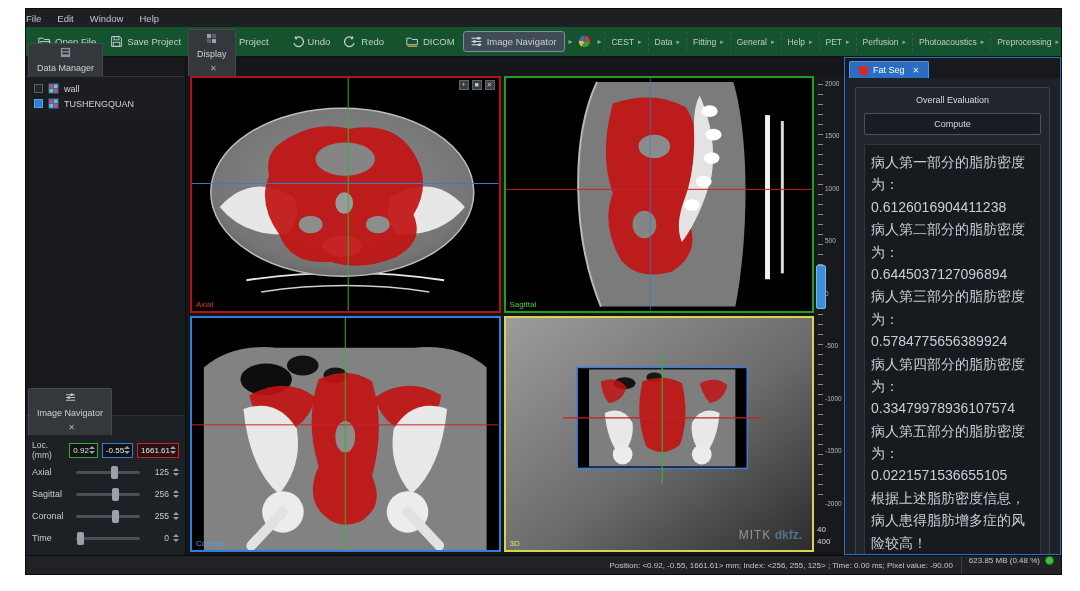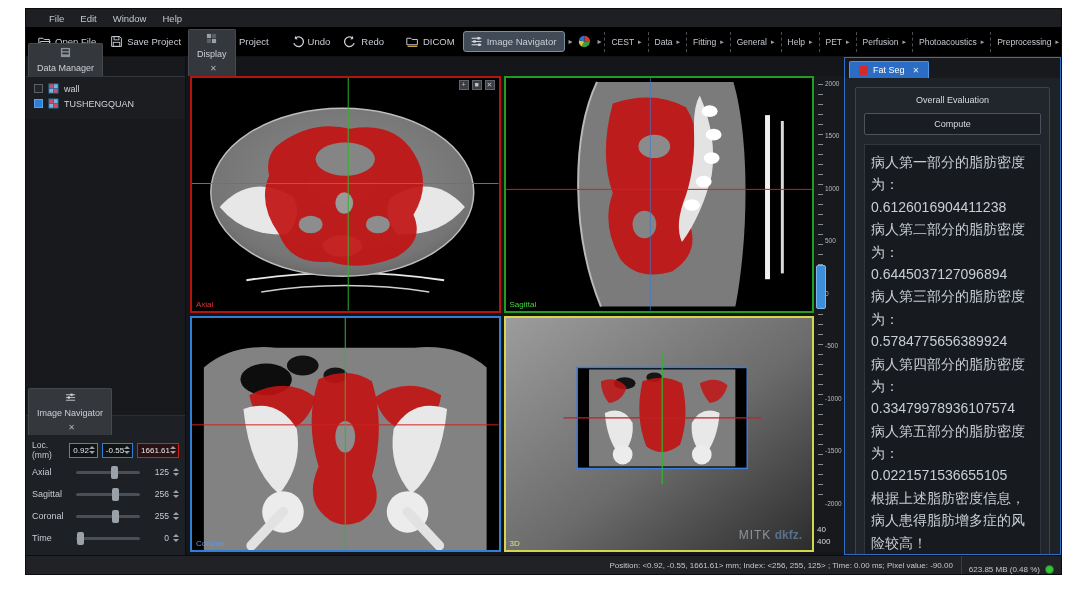--- a/index.html
+++ b/index.html
@@ -1,25 +1,25 @@
 <!DOCTYPE html>
 <html><head>
 <meta charset="utf-8">
 <style>
   * { margin:0; padding:0; box-sizing:border-box; }
   body { font-family:"Liberation Sans","DejaVu Sans",sans-serif; background:#fff; }
   .page { position:relative; width:1080px; height:591px; background:#fff; overflow:hidden; }
   .app { position:absolute; left:25px; top:8px; width:1037px; height:567px; background:#17191c; border:1px solid #0b0c0d; }
 
   
-  .menubar { height:18px; background:#1d1f22; display:flex; align-items:center; padding:0 23px; gap:16px; }
+  .menubar { height:18px; background:#1d1f22; display:flex; align-items:center; padding:0 0; gap:16px; }
   .menu-item { font-size:9.5px; color:#c2c7cd; cursor:default; }
 
   
-  .toolbar { height:30px; background:#000000; border-bottom:1px solid #101112; display:flex; align-items:center; padding:0 6px; overflow:hidden; }
+  .toolbar { height:30px; background:#14532d; border-bottom:1px solid #101112; display:flex; align-items:center; padding:0 6px; overflow:hidden; }
   .tb-btn { display:flex; align-items:center; gap:4px; color:#c9ced4; font-size:9.5px; padding:3px 8px 3px 6px; white-space:nowrap; border-radius:3px; }
   .tb-btn svg { width:13px; height:13px; flex:0 0 auto; }
   .tb-active { background:#414b57; border:1px solid #78909f; }
   .tb-sep { width:1px; height:18px; background:#404449; margin:0 4px; }
   .tb-arrow { color:#9aa0a8; font-size:8px; padding:0 3px; }
   .view-menus { display:flex; align-items:center; }
   .vm { display:flex; align-items:center; gap:4px; font-size:8.5px; color:#c5cad0; padding:0 6px; height:20px; border-left:1px dashed #4a4e54; white-space:nowrap; }
   .vm .arr { font-size:7px; color:#9aa0a8; }
 
   
@@ -95,21 +95,21 @@
   .fat-body { flex:1; padding:9px 10px; overflow:hidden; }
   .group { border:1px solid #3c434b; border-radius:2px; background:#21262c; padding:7px 8px 9px; margin-bottom:10px; }
   .group-title { text-align:center; font-size:9px; color:#d7dbe0; margin-bottom:8px; }
   .btn { width:100%; background:#191d22; border:1px solid #4a525b; border-radius:2px; color:#d7dbe0; font-size:9px; text-align:center; padding:5px 0; }
   .results { margin-top:9px; background:#171b20; border:1px solid #30363d; padding:6px 6px; }
   .result-line { font-size:14px; color:#c9ced4; line-height:1.6; }
 
   
   .statusbar { position:absolute; left:0; right:0; bottom:0; height:19px; background:#202225; border-top:1px solid #0b0c0d; display:flex; align-items:center; justify-content:flex-end; font-size:8px; color:#c3c8cd; }
   .status-pos { padding:0 8px; }
-  .mem-box { border-left:1px solid #3a3e44; height:100%; display:flex; align-items:flex-end; gap:5px; padding:0 7px; }
+  .mem-box { border-left:1px solid #3a3e44; height:100%; display:flex; align-items:flex-start; gap:5px; padding:0 7px; }
   .led { width:9px; height:9px; border-radius:50%; background:#3ac23a; border:1px solid #1f7a1f; }
 </style>
 </head>
 <body>
 
 <div class="page">
   <div class="app">
 
     <div class="menubar">
         <span class="menu-item">File</span>

